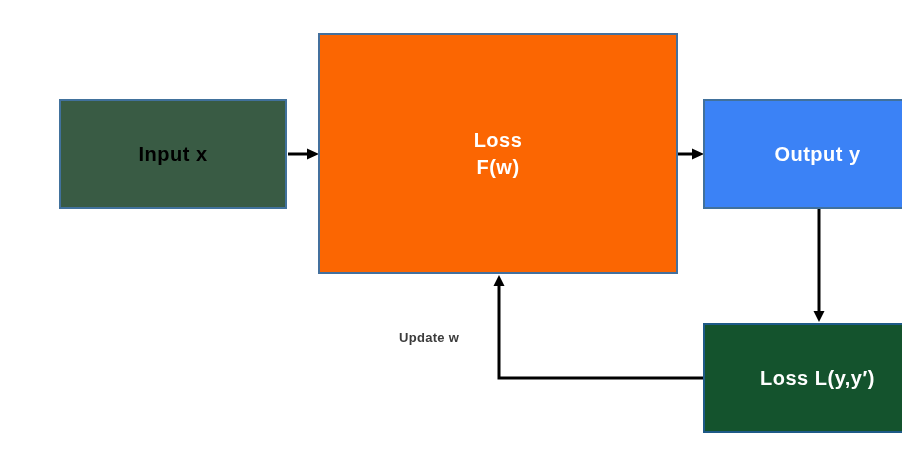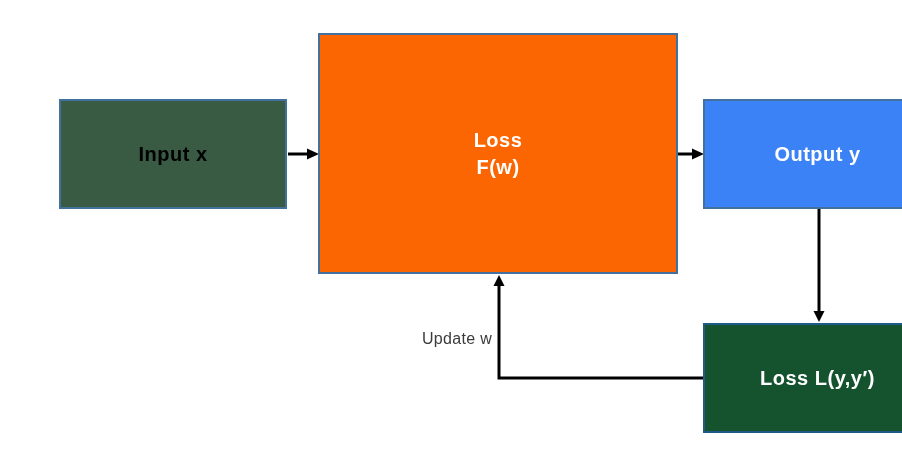--- a/index.html
+++ b/index.html
@@ -40,23 +40,22 @@
   }
   .node-input  { left: 15px;  top: 99px;  width: 228px; height: 110px; }
   .node-model  { left: 274px; top: 33px;  width: 360px; height: 241px; }
   .node-output { left: 659px; top: 99px;  width: 229px; height: 110px; }
   .node-loss   { left: 659px; top: 323px; width: 229px; height: 110px; }
   .update-label {
     position: absolute;
     left: 355px;
     top: 330px;
     width: 93px;
-    text-align: right;
-    font-weight: normal;
-    font-size: 16px;
+    font-weight: bold;
+    font-size: 13px;
     letter-spacing: 0.3px;
   }
 </style>
 </head>
 <body>
 
 <div class="canvas">
 
   <svg class="arrow-layer" viewBox="0 0 902 449" xmlns="http://www.w3.org/2000/svg">
 

